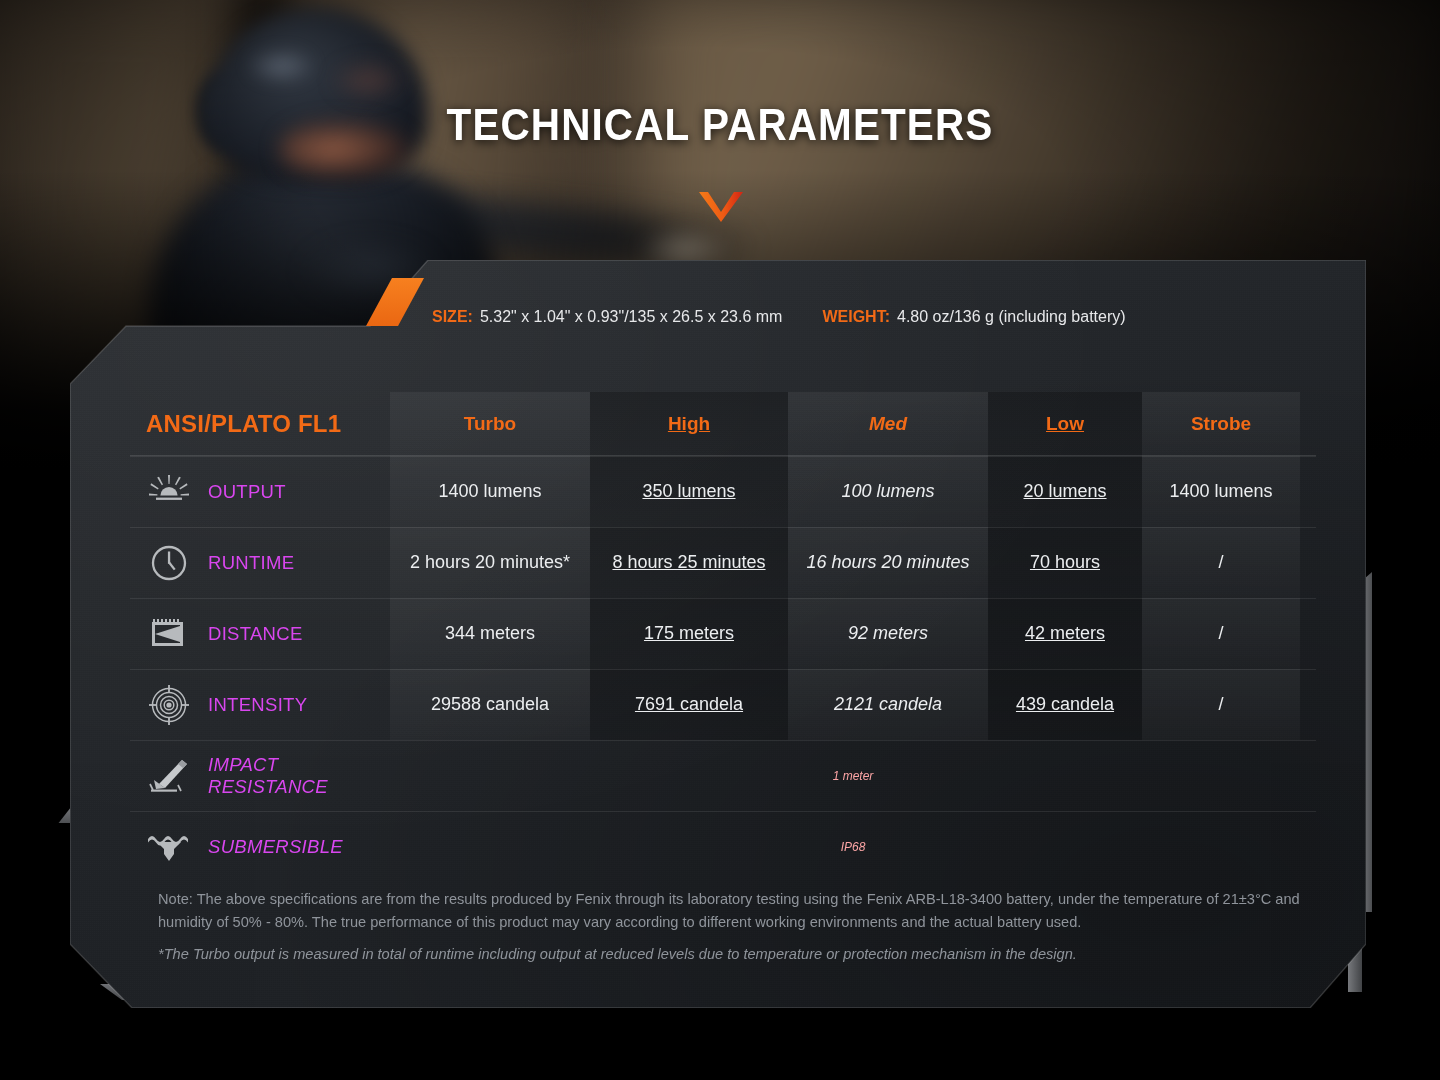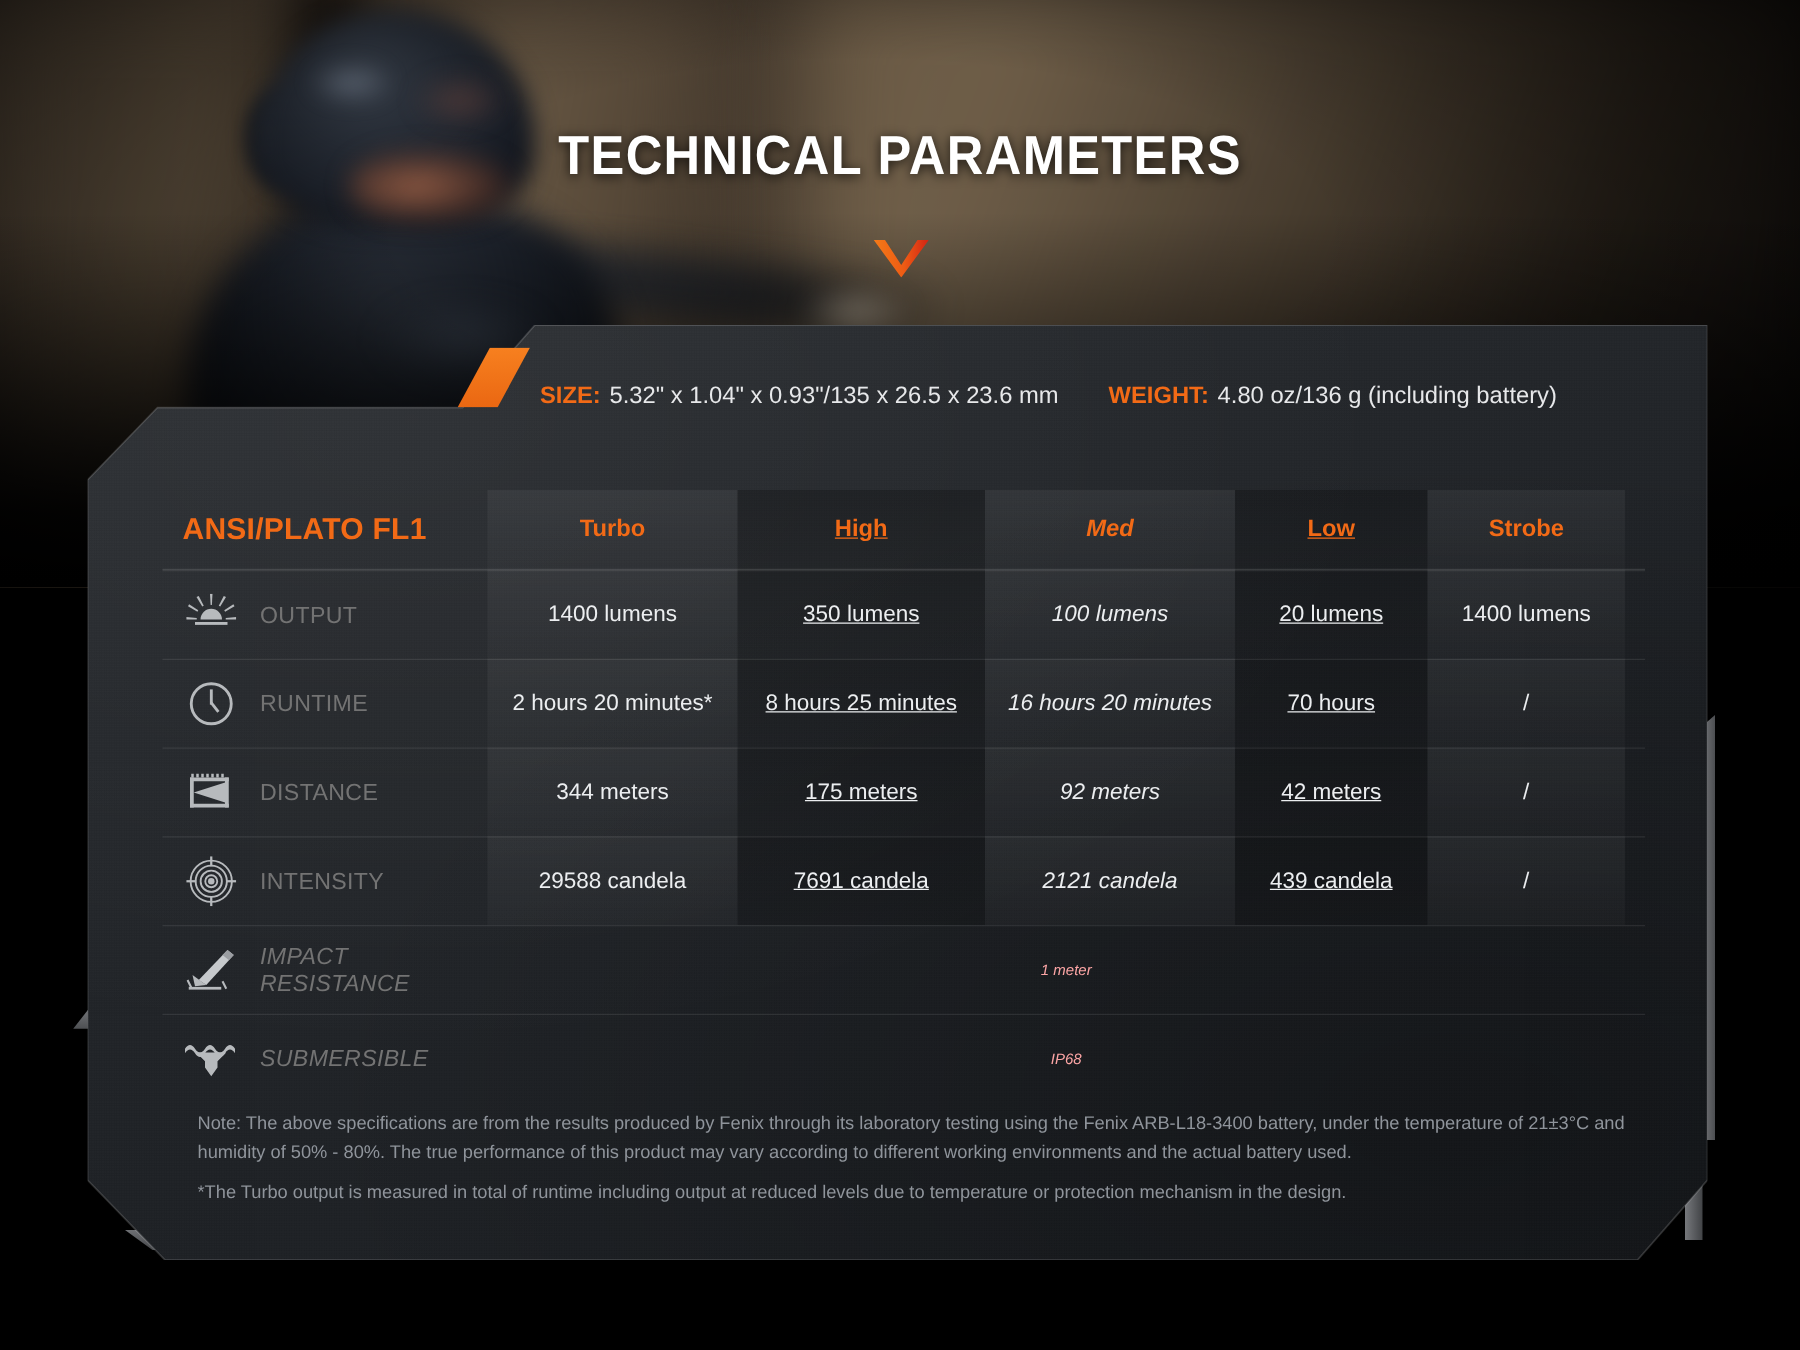--- a/index.html
+++ b/index.html
@@ -199,42 +199,42 @@
   #orange-flag {
     position: absolute; left: 366px; top: 278px; width: 58px; height: 48px;
     background: linear-gradient(180deg,#f7801f,#ea6712);
     clip-path: polygon(26px 0, 58px 0, 32px 48px, 0 48px);
   }
 
   
   #sizebar {
     position: absolute; left: 432px; top: 300px; width: 900px; height: 34px;
     display: flex; align-items: center; gap: 18px;
-    font-size: 19px; color: #e7e8ea; white-space: nowrap;
+    font-size: 16px; color: #e7e8ea; white-space: nowrap;
   }
   .accent { color: #f26a16; font-weight: 700; }
   #sizebar .grp { display: flex; align-items: baseline; gap: 7px; }
   #sizebar .grp + .grp { margin-left: 22px; }
 
   
   #table {
     position: absolute; left: 130px; top: 392px; width: 1186px;
   }
   .row { display: flex; position: relative; }
   .row + .row::before {
     content: ""; position: absolute; left: 0; top: 0; width: 100%; height: 1px;
     background: rgba(255,255,255,.085);
   }
   .label-cell {
     width: 260px; flex: none;
     display: flex; align-items: center; gap: 16px;
     padding-left: 16px;
   }
   .label-cell .icon { width: 46px; height: 40px; flex: none; display: flex; align-items: center; justify-content: center; }
-  .label-cell .txt { font-size: 18.5px; color: #737373; letter-spacing: .3px; }
+  .label-cell .txt { font-size: 18.5px; color: #d946ef; letter-spacing: .3px; }
 
   .vcell {
     flex: none;
     display: flex; align-items: center; justify-content: center;
     font-size: 18px; color: #eceef0;
     text-align: center;
     white-space: nowrap;
   }
   .c0 { width: 200px; }   
   .c1 { width: 198px; }   
@@ -259,21 +259,21 @@
     width: 926px; flex: none;
     display: flex; align-items: center; justify-content: center;
     font-size: 12px; color: #fca5a5;
   }
 
   
   #note {
     position: absolute; left: 158px; top: 888px; width: 1150px;
     color: #8f949b; font-size: 14.6px; line-height: 22.5px;
   }
-  #note p + p { margin-top: 10px; }
+  #note p + p { margin-top: 10px; font-style: italic; }
 
   svg { display: block; }
 </style>
 </head>
 <body>
 
 <div id="stage">
 
   <div id="bg-photo">
     <div class="base"></div>

